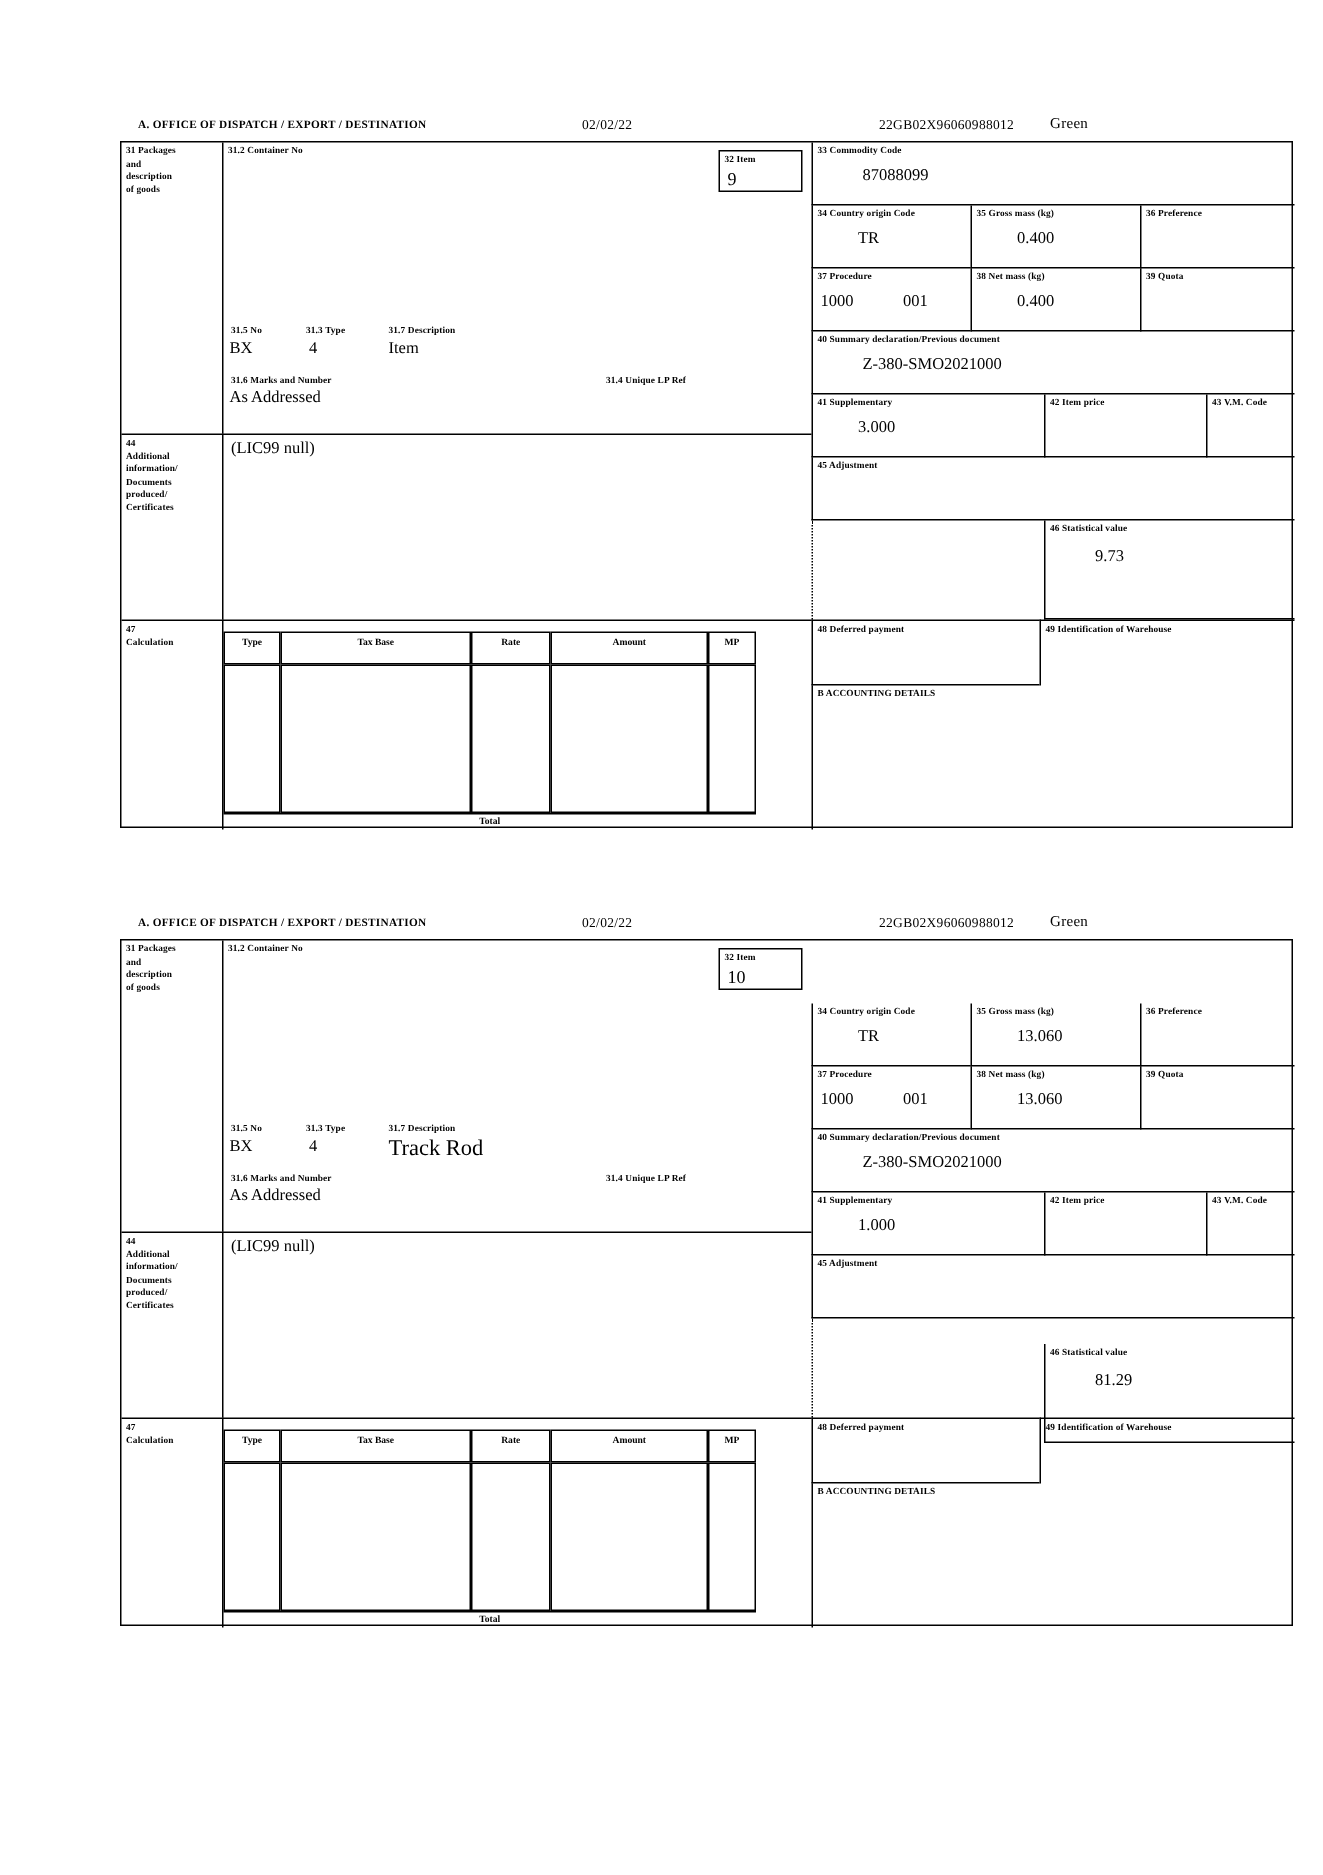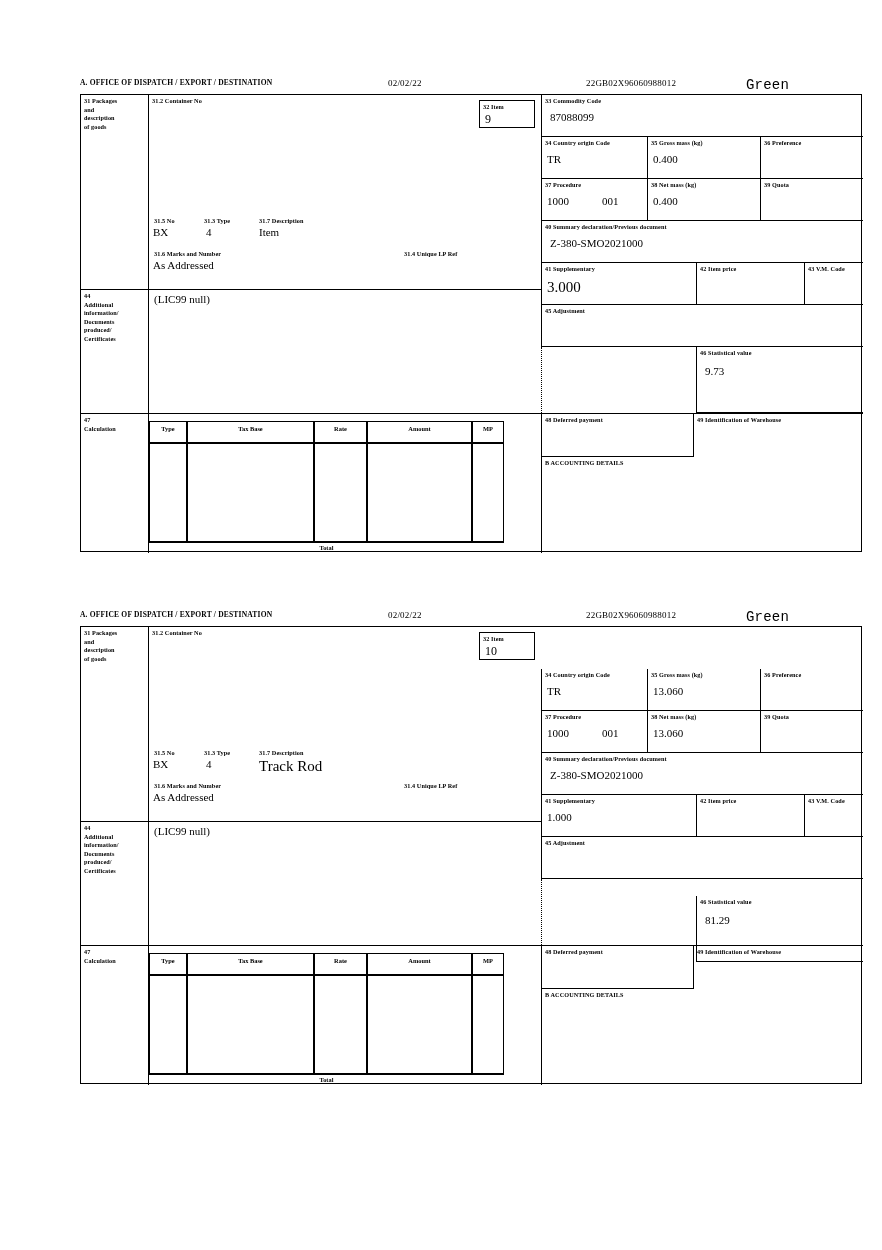--- a/index.html
+++ b/index.html
@@ -32,46 +32,45 @@
   
   .hdr {
     position: relative;
     height: 16px;
     font-size: 7.5px;
     font-weight: bold;
     letter-spacing: .2px;
   }
   .hdr .office {
     position: absolute;
-    left: 0;
+    left: 12px;
     top: 0;
   }
   .hdr .date {
     position: absolute;
     left: 286px;
     top: 0;
     font-size: 9px;
     font-weight: normal;
     font-family: "Liberation Serif", serif;
     padding-left: 22px;
   }
   .hdr .mrn {
     position: absolute;
     left: 506px;
     top: 0;
     font-size: 9px;
     font-weight: normal;
   }
   .hdr .lane {
     position: absolute;
-    left: 666px;
+    left: 620px;
     top: -1px;
-    font-size: 14px;
+    font-size: 10px;
     font-weight: normal;
-    font-family: Liberation Mono, monospace;
   }
 
   
   .body {
     position: relative;
     border: 1px solid #000;
     height: 458px;
     box-sizing: border-box;
   }
 
@@ -94,20 +93,21 @@
   }
   .lbl-inline {
     font-size: 6.2px;
     font-weight: bold;
     letter-spacing: .1px;
   }
   .val {
     font-size: 10px;
     font-family: "Liberation Serif", serif;
     padding-left: 5px;
+    margin-left: 25px;
   }
 
   .dotted-left { border-left: 1px dotted #000; }
 
   
   .calc-head {
     font-size: 6.4px;
     font-weight: bold;
     text-align: center;
     padding-top: 3px;
@@ -199,21 +199,21 @@
         <div class="val" style="position:absolute;left:0;top:16px;font-size:11px;padding-left:5px;"></div>
       </div>
 
       <div class="cell bl bb" style="left:460px;top:126px;width:322px;height:42px;">
         <div class="lbl">40 Summary declaration/Previous document</div>
         <div class="val" style="position:absolute;left:0;top:16px;font-size:11px;padding-left:8px;">Z-380-SMO2021000</div>
       </div>
 
       <div class="cell bl bb" style="left:460px;top:168px;width:155px;height:42px;">
         <div class="lbl">41 Supplementary</div>
-        <div class="val" style="position:absolute;left:0;top:16px;font-size:15px;padding-left:5px;">3.000</div>
+        <div class="val" style="position:absolute;left:0;top:16px;font-size:11px;padding-left:5px;">3.000</div>
       </div>
 
       <div class="cell bl bb" style="left:615px;top:168px;width:108px;height:42px;">
         <div class="lbl">42 Item price</div>
         <div class="val" style="position:absolute;left:0;top:16px;font-size:11px;padding-left:5px;"></div>
       </div>
 
       <div class="cell bl bb" style="left:723px;top:168px;width:59px;height:42px;">
         <div class="lbl">43 V.M. Code</div>
         <div class="val" style="position:absolute;left:0;top:16px;font-size:11px;padding-left:5px;"></div>

